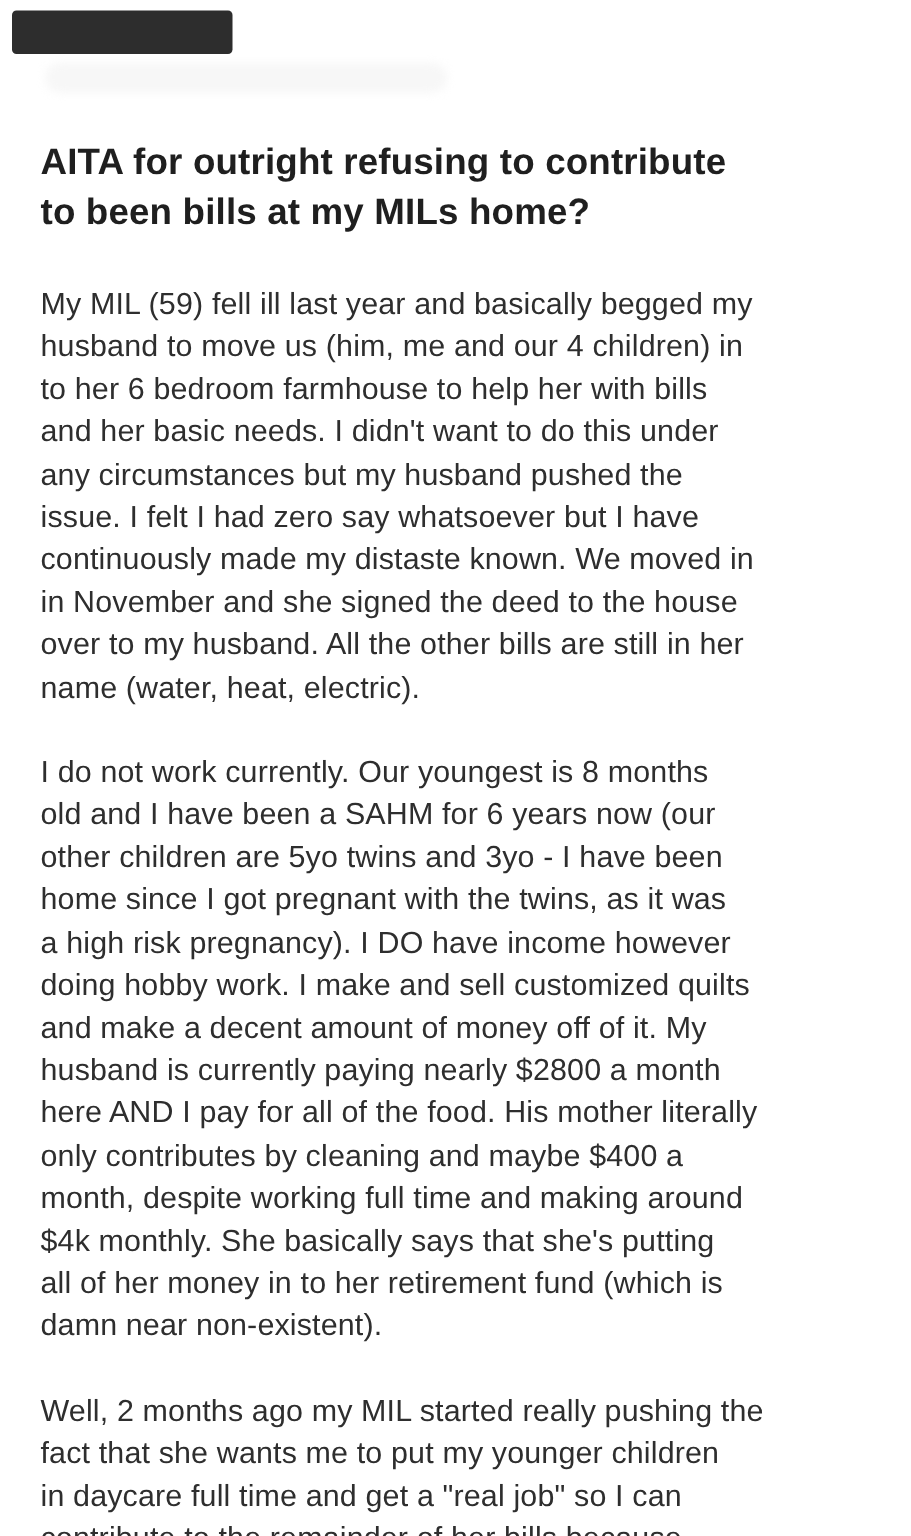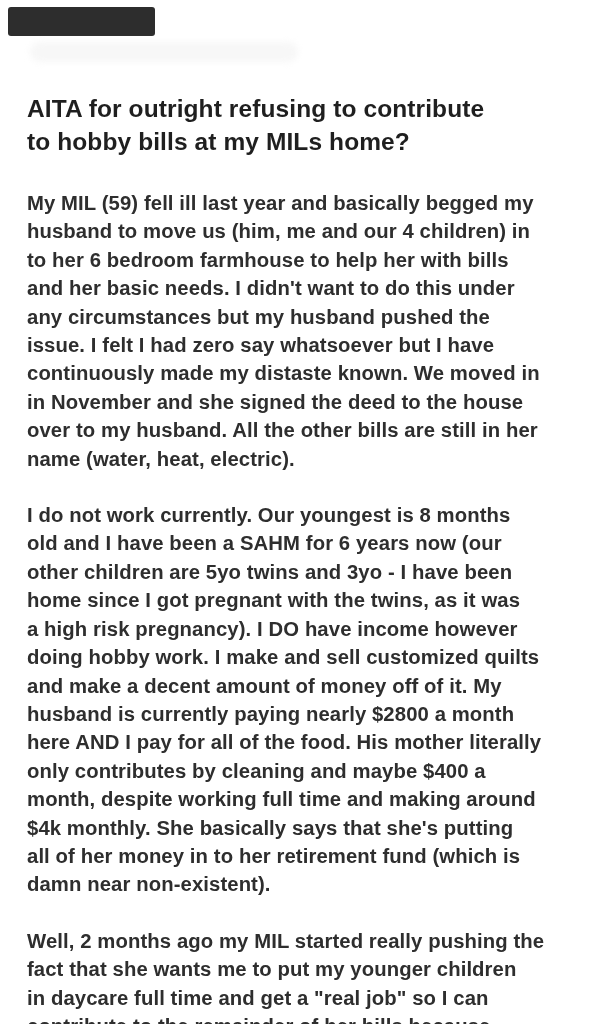--- a/index.html
+++ b/index.html
@@ -53,32 +53,31 @@
     width: 580px;
     font-size: 20.3px;
     font-weight: 400;
     line-height: 28.4px;
     letter-spacing: 0.1px;
     color: var(--body-text, #2e2e2e);
   }
   .post-body p {
     margin: 0 0 28px 0;
     white-space: pre;
-    font-weight: bold;
   }
 </style>
 </head>
 <body style="--background: #ffffff; --redaction: #2d2d2d; --smudge: #f7f7f7; --title-text: #1f1f1f; --body-text: #2e2e2e;">
 
 <div class="redaction-box"></div>
 
 <div class="whiteout-smudge"></div>
 
 <h1 class="post-title">AITA for outright refusing to contribute
-to hobby bills at my MILs home?</h1>
+to been bills at my MILs home?</h1>
 
 <div class="post-body">
   <p>My MIL (59) fell ill last year and basically begged my
 husband to move us (him, me and our 4 children) in
 to her 6 bedroom farmhouse to help her with bills
 and her basic needs. I didn't want to do this under
 any circumstances but my husband pushed the
 issue. I felt I had zero say whatsoever but I have
 continuously made my distaste known. We moved in
 in November and she signed the deed to the house

